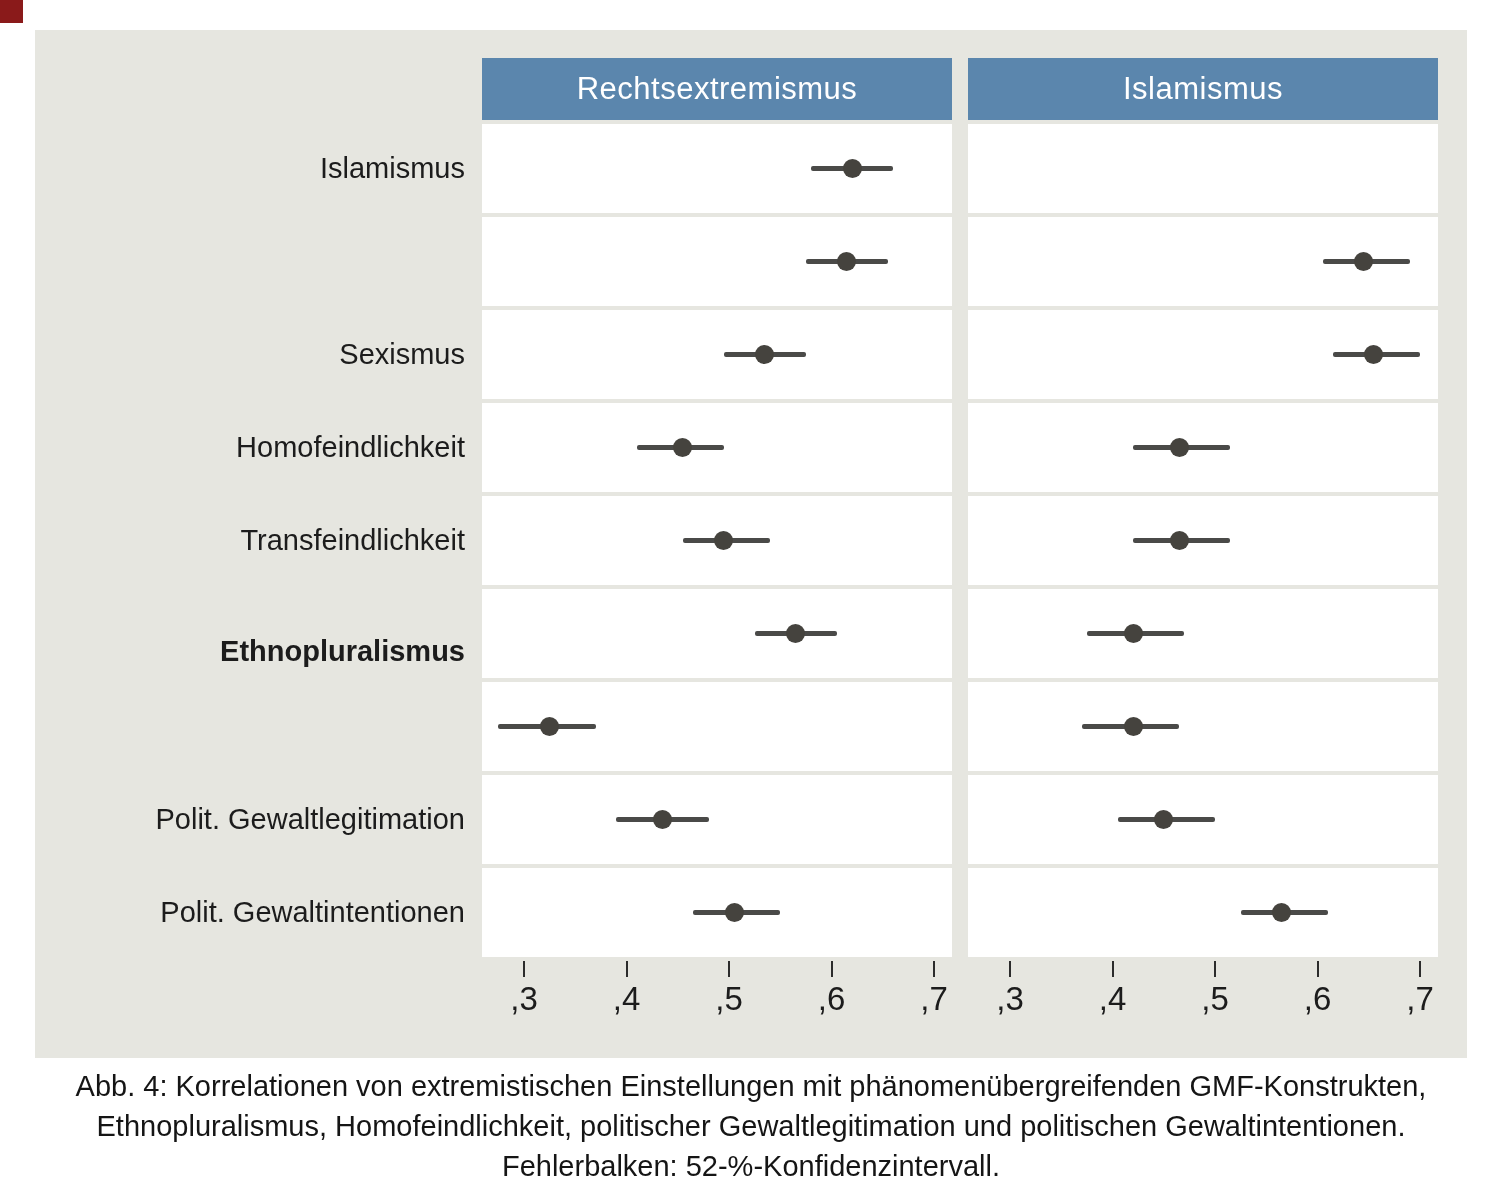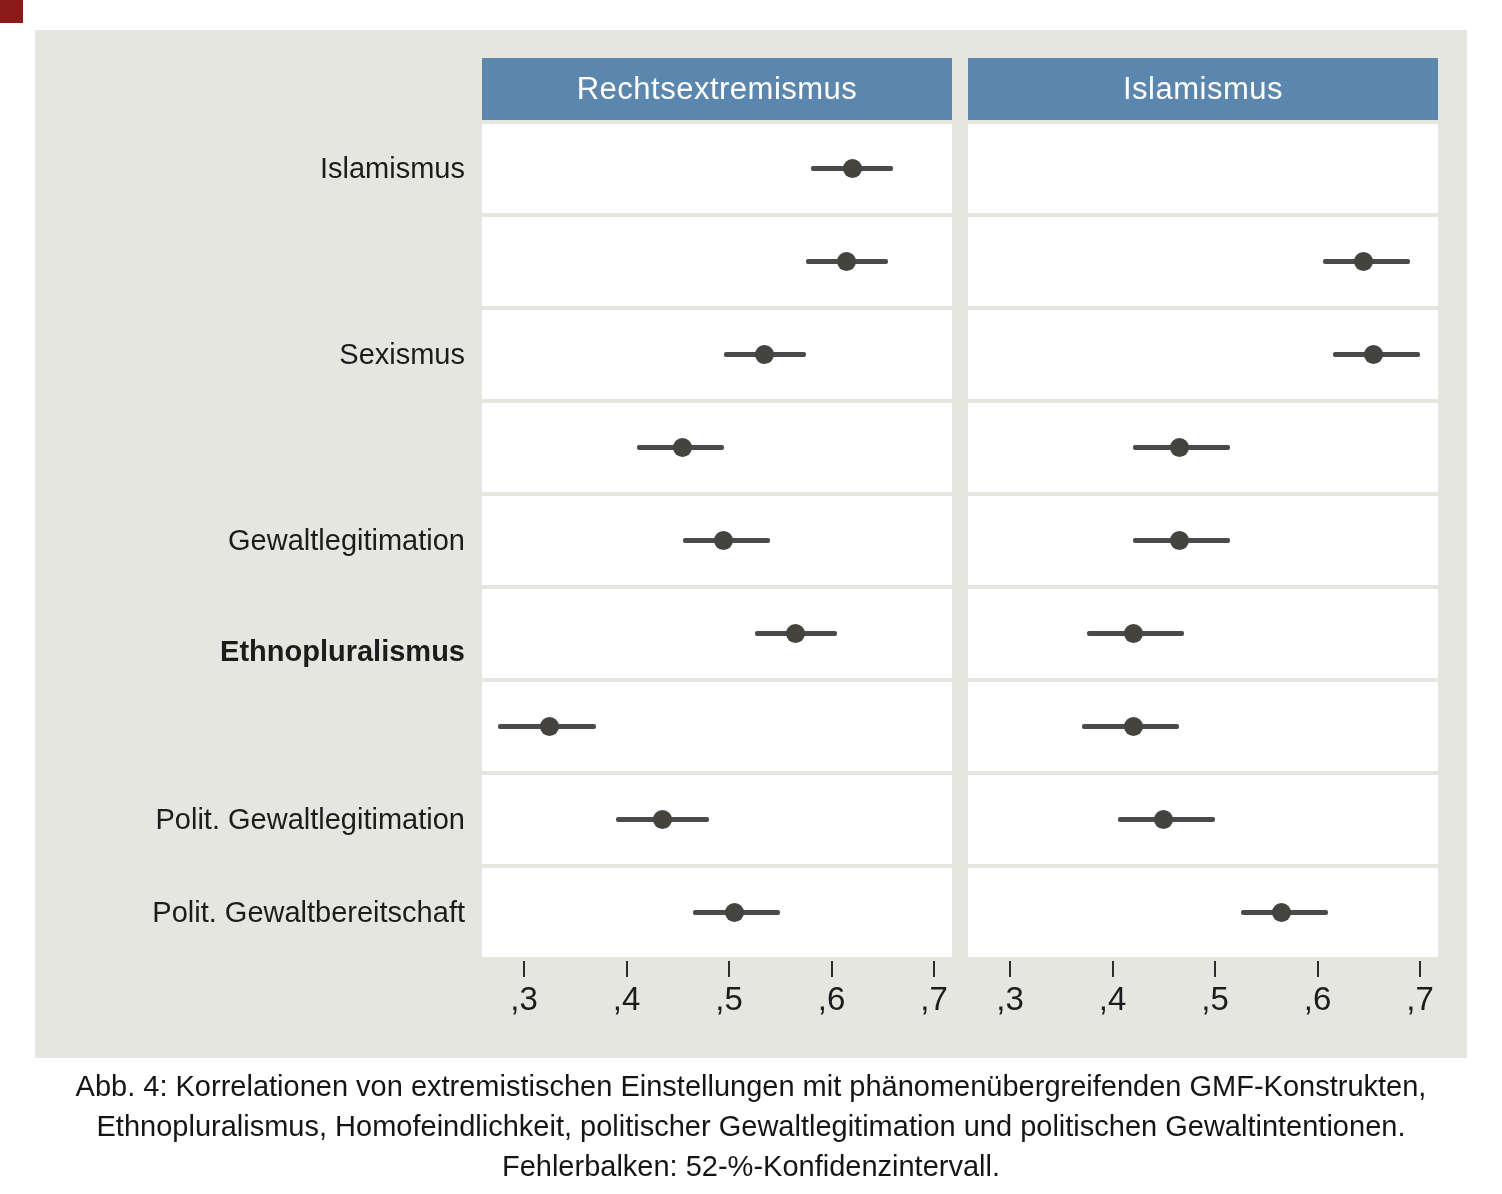--- a/index.html
+++ b/index.html
@@ -90,29 +90,30 @@
       </div>
       <div class="row-label" style="top: 280px;">Sexismus</div>
       <div class="row-band" style="left: 447px; top: 280px;">
         <div class="ci-bar" style="left: 241.919px; width: 82.0065px;"></div>
         <div class="dot" style="left: 273.423px; background: rgb(69, 67, 62);"></div>
       </div>
       <div class="row-band" style="left: 933px; top: 280px;">
         <div class="ci-bar" style="left: 364.929px; width: 87.132px;"></div>
         <div class="dot" style="left: 396.432px; background: rgb(69, 67, 62);"></div>
       </div>
+      <div class="row-label" style="top: 373px;">Homofeindlichkeit</div>
       <div class="row-band" style="left: 447px; top: 373px;">
         <div class="ci-bar" style="left: 154.787px; width: 87.132px;"></div>
         <div class="dot" style="left: 191.416px; background: rgb(69, 67, 62);"></div>
       </div>
       <div class="row-band" style="left: 933px; top: 373px;">
         <div class="ci-bar" style="left: 165.038px; width: 97.3828px;"></div>
         <div class="dot" style="left: 201.667px; background: rgb(69, 67, 62);"></div>
       </div>
-      <div class="row-label" style="top: 466px;">Gewaltlegitimation</div>
+      <div class="row-label" style="top: 466px;">Transfeindlichkeit</div>
       <div class="row-band" style="left: 447px; top: 466px;">
         <div class="ci-bar" style="left: 200.916px; width: 87.132px;"></div>
         <div class="dot" style="left: 232.419px; background: rgb(69, 67, 62);"></div>
       </div>
       <div class="row-band" style="left: 933px; top: 466px;">
         <div class="ci-bar" style="left: 165.038px; width: 97.3828px;"></div>
         <div class="dot" style="left: 201.667px; background: rgb(69, 67, 62);"></div>
       </div>
       <div class="row-label" style="top: 577px; font-weight: bold;">Ethnopluralismus</div>
       <div class="row-band" style="left: 447px; top: 559px;">
@@ -133,21 +134,21 @@
       </div>
       <div class="row-label" style="top: 745px; text-align: right;">Polit. Gewaltlegitimation</div>
       <div class="row-band" style="left: 447px; top: 745px;">
         <div class="ci-bar" style="left: 134.286px; width: 92.2574px;"></div>
         <div class="dot" style="left: 170.914px; background: rgb(69, 67, 62);"></div>
       </div>
       <div class="row-band" style="left: 933px; top: 745px;">
         <div class="ci-bar" style="left: 149.662px; width: 97.3828px;"></div>
         <div class="dot" style="left: 186.291px; background: rgb(69, 67, 62);"></div>
       </div>
-      <div class="row-label" style="top: 838px;">Polit. Gewaltbereitschaft</div>
+      <div class="row-label" style="top: 838px;">Polit. Gewaltintentionen</div>
       <div class="row-band" style="left: 447px; top: 838px;">
         <div class="ci-bar" style="left: 211.167px; width: 87.132px;"></div>
         <div class="dot" style="left: 242.67px; background: rgb(69, 67, 62);"></div>
       </div>
       <div class="row-band" style="left: 933px; top: 838px;">
         <div class="ci-bar" style="left: 272.672px; width: 87.132px;"></div>
         <div class="dot" style="left: 304.175px; background: rgb(69, 67, 62);"></div>
       </div>
       <div class="tick" style="left: 488.028px;"></div>
       <div class="tick-label" style="left: 449.028px;">,3</div>

